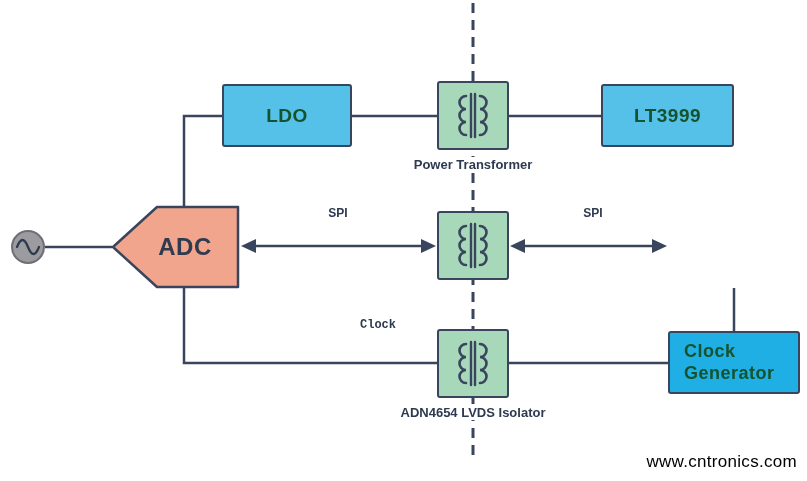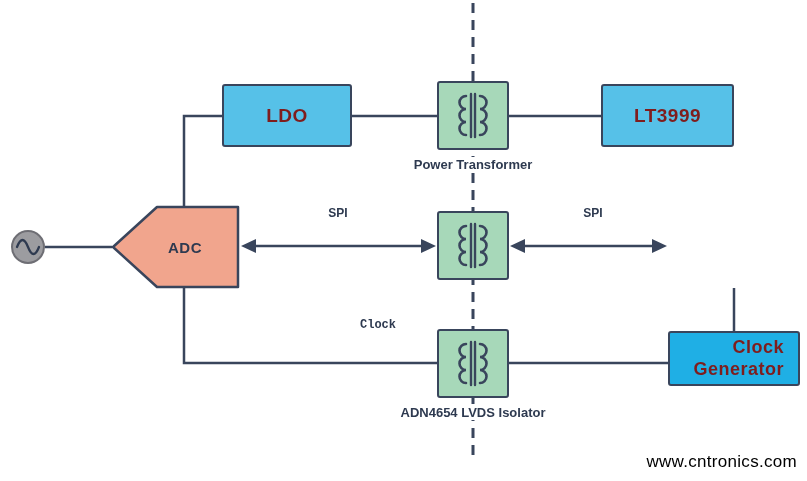--- a/index.html
+++ b/index.html
@@ -27,50 +27,50 @@
     position: absolute;
     z-index: 2;
     display: flex;
     align-items: center;
     justify-content: center;
     border: 2.5px solid #39455C;
     border-radius: 3px;
     font-weight: bold;
     font-size: 19px;
     letter-spacing: 0.5px;
-    color: #7f1d1d;
-    text-align: right;
+    color: #14532d;
+    text-align: left;
   }
   .blue   { background: #56C1E8; }
   .green  { background: #A7D8B9; }
   .mauve  { background: #C9929C; }
   .cyan   { background: #1FAFE5; }
 
   .blk-ldo      { left: 222px; top: 84px;  width: 130px; height: 63px; }
   .blk-xfmr     { left: 437px; top: 81px;  width: 72px;  height: 69px; }
   .blk-lt3999   { left: 601px; top: 84px;  width: 133px; height: 63px; }
   .blk-diso     { left: 437px; top: 211px; width: 72px;  height: 69px; }
   .blk-dsp      { left: 668px; top: 206px; width: 132px; height: 82px; }
-  .blk-cg       { left: 668px; top: 331px; width: 132px; height: 55px; font-size: 18px; line-height: 1.2; }
+  .blk-cg       { left: 668px; top: 331px; width: 132px; height: 63px; font-size: 18px; line-height: 1.2; }
   .blk-cg span  { display: inline-block; width: 100px; }
   .blk-lvds     { left: 437px; top: 329px; width: 72px;  height: 69px; }
 
   .adc-wrap {
     position: absolute;
     left: 111px; top: 205px;
     width: 130px; height: 84px;
     z-index: 2;
   }
   .adc-label {
     position: absolute;
     left: 145px; top: 205px;
     width: 80px; height: 84px;
     z-index: 3;
     display: flex; align-items: center; justify-content: center;
-    font-weight: bold; font-size: 15px; letter-spacing: 0.5px;
+    font-weight: bold; font-size: 24px; letter-spacing: 0.5px;
     color: #2E3A50;
   }
 
   .src-wrap {
     position: absolute;
     left: 9px; top: 228px;
     width: 38px; height: 38px;
     z-index: 2;
   }
 

